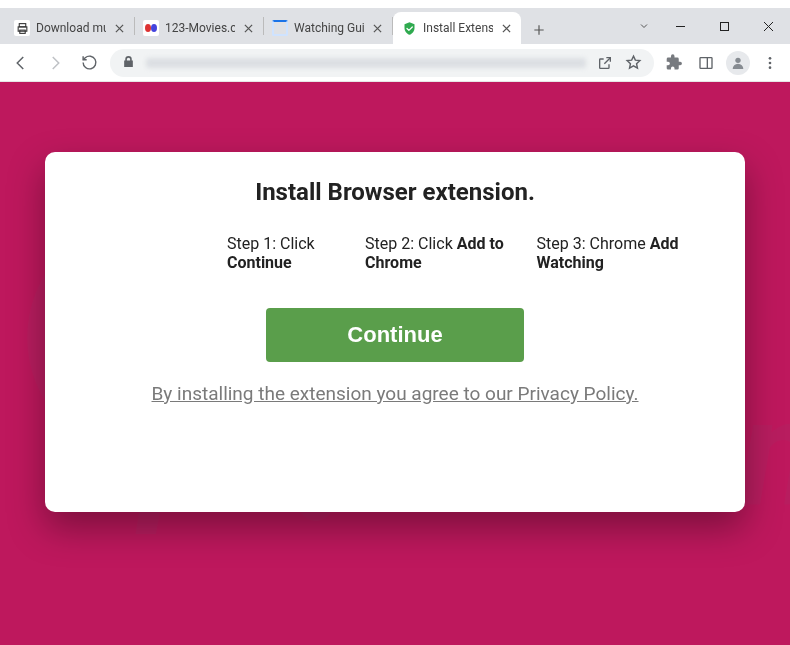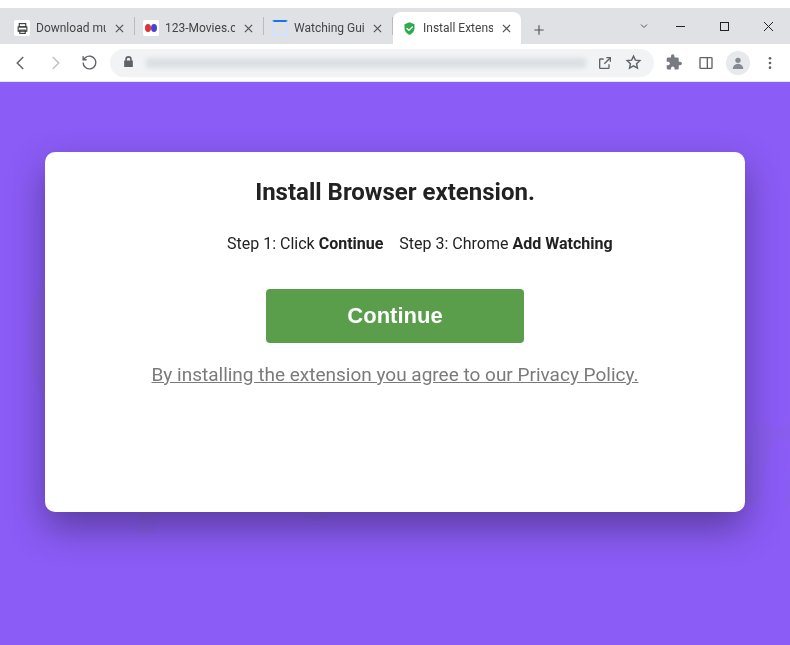--- a/index.html
+++ b/index.html
@@ -162,21 +162,21 @@
   height: 24px;
   border-radius: 50%;
   background: #e7e9ec;
   display:flex;align-items:center;justify-content:center;
   color:#868b91;
 }
 
 
 .viewport {
   height: calc(645px - 8px - 36px - 38px);
-  background: #8b5cf6;
+  background: #be185d;
   position: relative;
   display: flex;
   justify-content: center;
   padding: 70px 0 0;
 }
 .card {
   width: 700px;
   background: #fff;
   border-radius: 10px;
   padding: 26px 42px 30px;
@@ -400,20 +400,23 @@
     </svg>
   </div>
 
   <div class="card">
     <h1>Install Browser extension.</h1>
     <div class="steps">
       <div>
         <span>Step 1: Click </span><strong>Continue</strong>
       </div>
       <div>
+        <span>Step 2: Click </span><strong>Add to Chrome</strong>
+      </div>
+      <div>
         <span>Step 3: Chrome </span><strong>Add Watching</strong>
       </div>
     </div>
     <button class="continue-btn">Continue</button>
     <div class="legal">
       <a href="#">By installing the extension you agree to our Privacy Policy.</a>
     </div>
   </div>
 </div>
 

